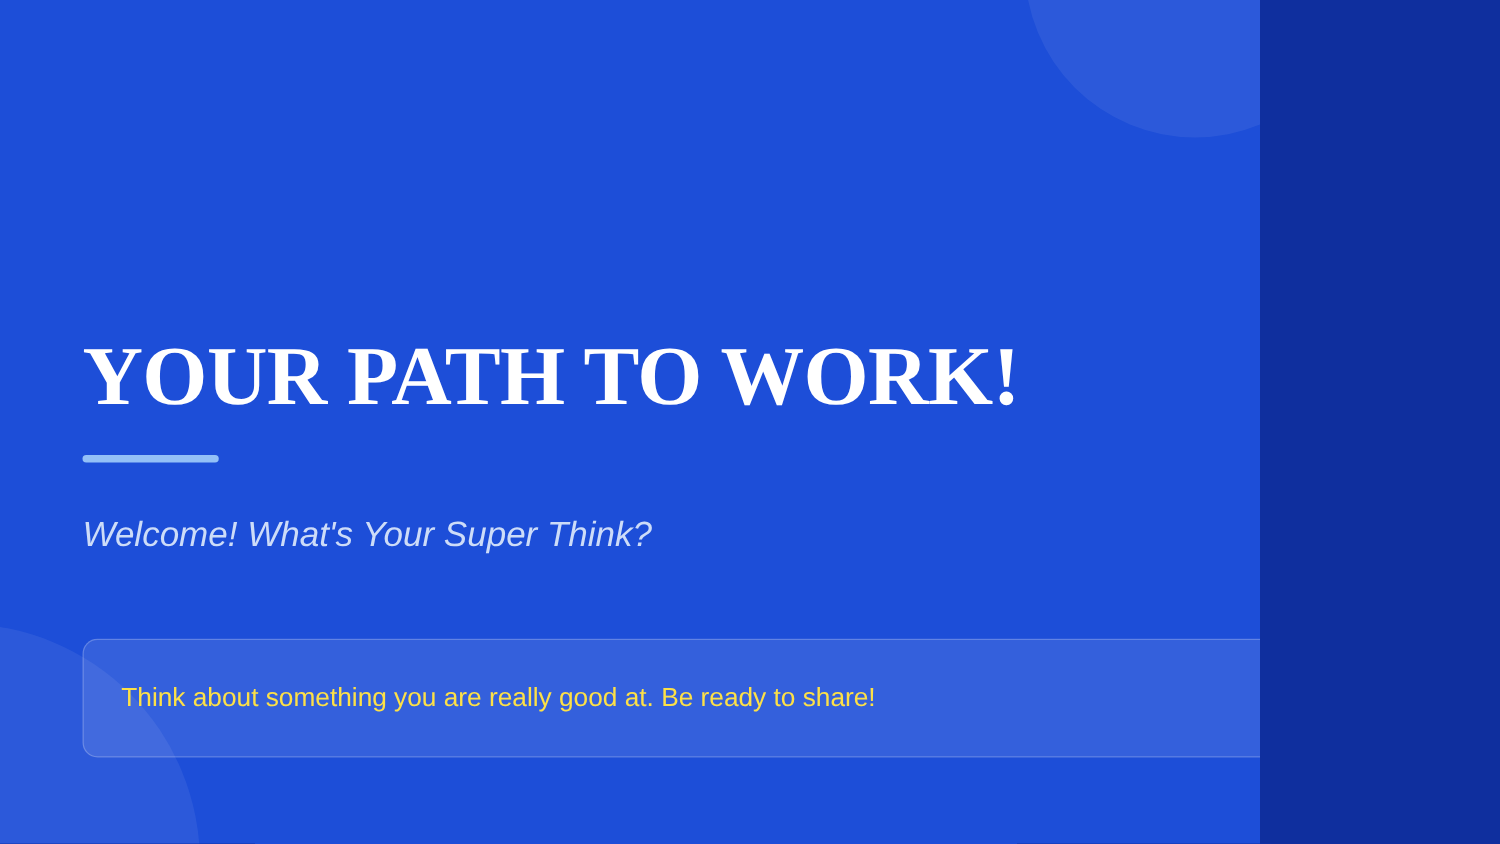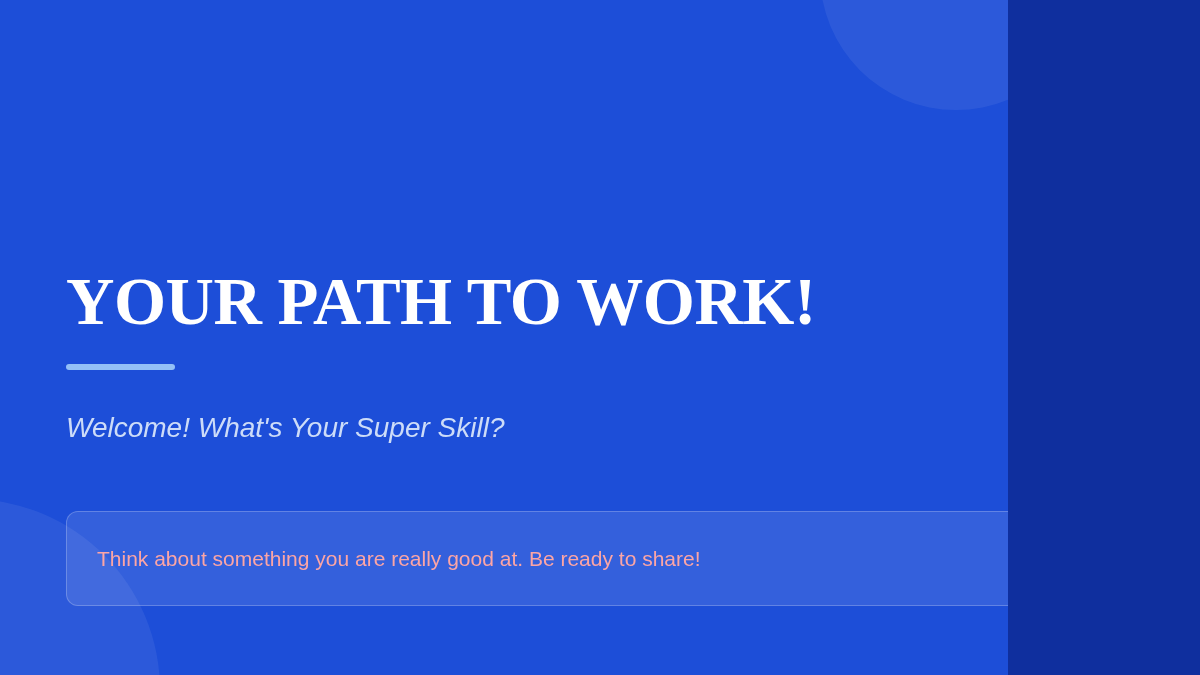--- a/index.html
+++ b/index.html
@@ -96,37 +96,37 @@
     background: rgba(255,255,255,0.105);
     display: flex;
     align-items: center;
   }
   .callout-text {
     margin: 0;
     padding: 0 30px;
     font-family: "Liberation Sans", sans-serif;
     font-size: 21px;
     line-height: 1.4;
-    color: #fca5a5;
+    color: #fde047;
   }
 </style>
 </head>
 <body>
 
 <div id="slide">
 
   <div class="deco deco-tr"></div>
   <div class="deco deco-bl"></div>
 
   <div class="content">
 
     <h1 class="title">YOUR PATH TO WORK!</h1>
 
     <div class="accent-bar"></div>
 
-    <p class="subtitle">Welcome! What's Your Super Skill?</p>
+    <p class="subtitle">Welcome! What's Your Super Think?</p>
 
     <div class="callout">
       <p class="callout-text">Think about something you are really good at. Be ready to share!</p>
     </div>
 
   </div>
 </div>
 
 </body></html>

